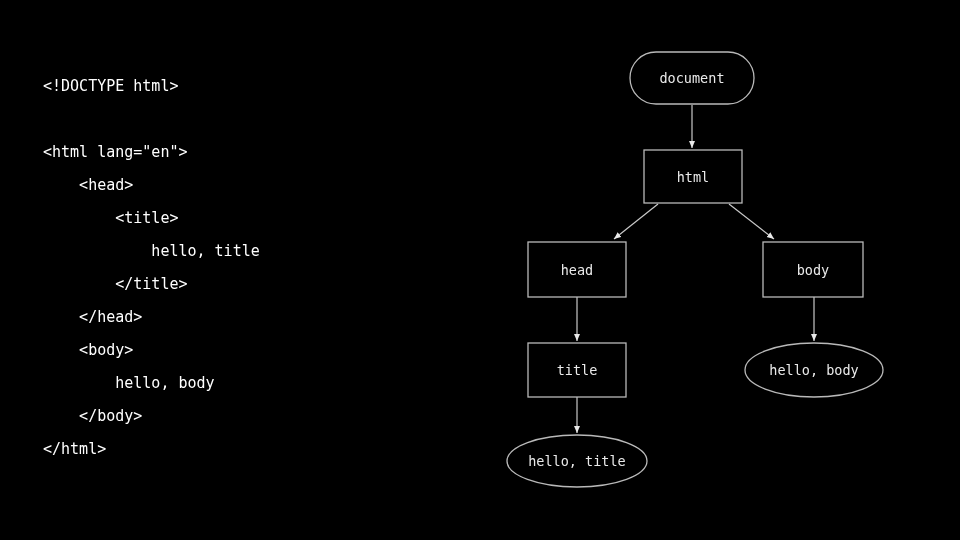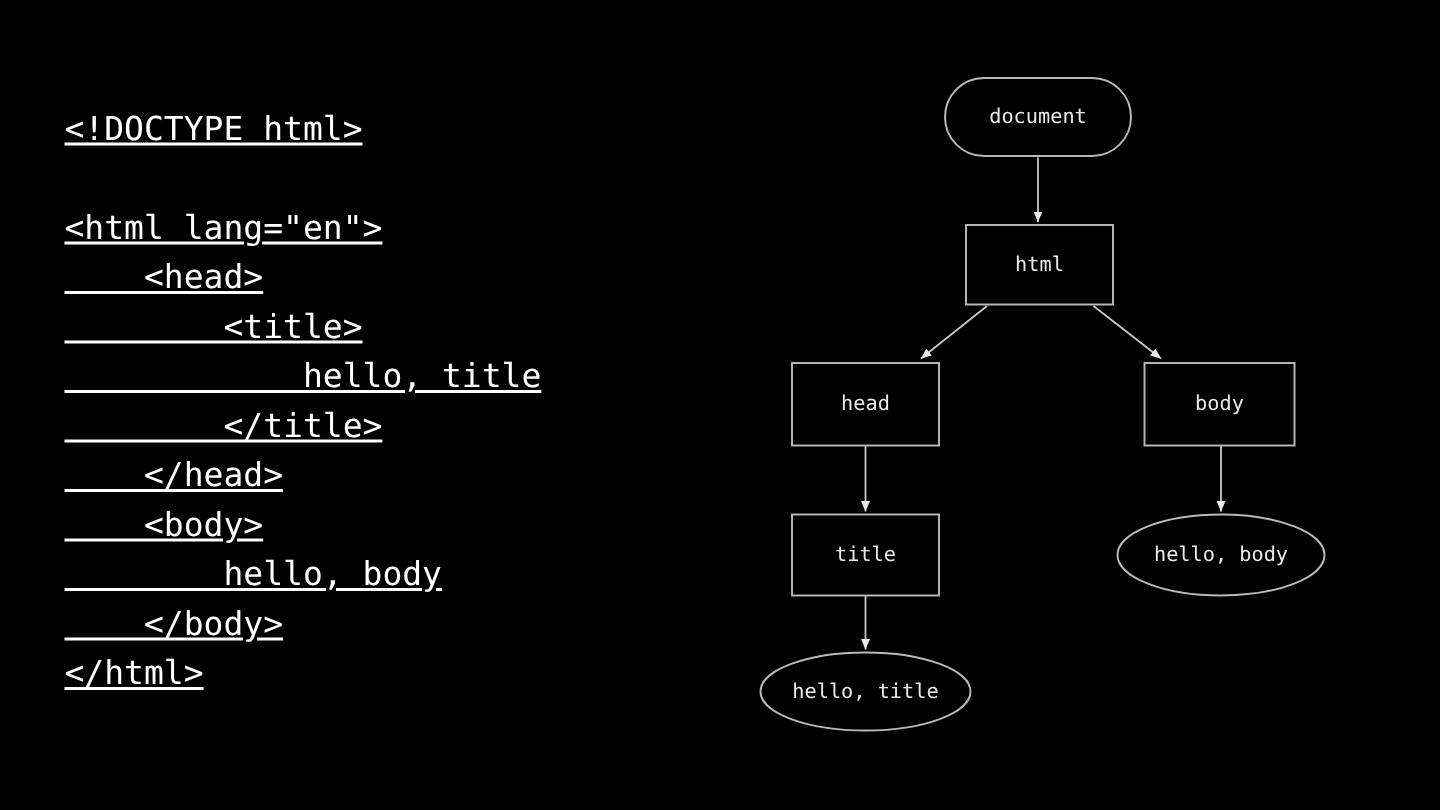--- a/index.html
+++ b/index.html
@@ -14,25 +14,24 @@
     background: #000;
     overflow: hidden;
     font-family: "DejaVu Sans Mono", "Liberation Mono", monospace;
   }
   pre.code {
     position: absolute;
     left: 43px;
     top: 70px;
     margin: 0;
     font-family: "DejaVu Sans Mono", "Liberation Mono", monospace;
-    font-size: 22px;
+    font-size: 15px;
     line-height: 33px;
     color: #ffffff;
     white-space: pre;
-    text-decoration: underline;
   }
   svg.diagram {
     position: absolute;
     left: 0;
     top: 0;
     width: 960px;
     height: 540px;
   }
   svg.diagram text {
     font-family: "DejaVu Sans Mono", "Liberation Mono", monospace;

